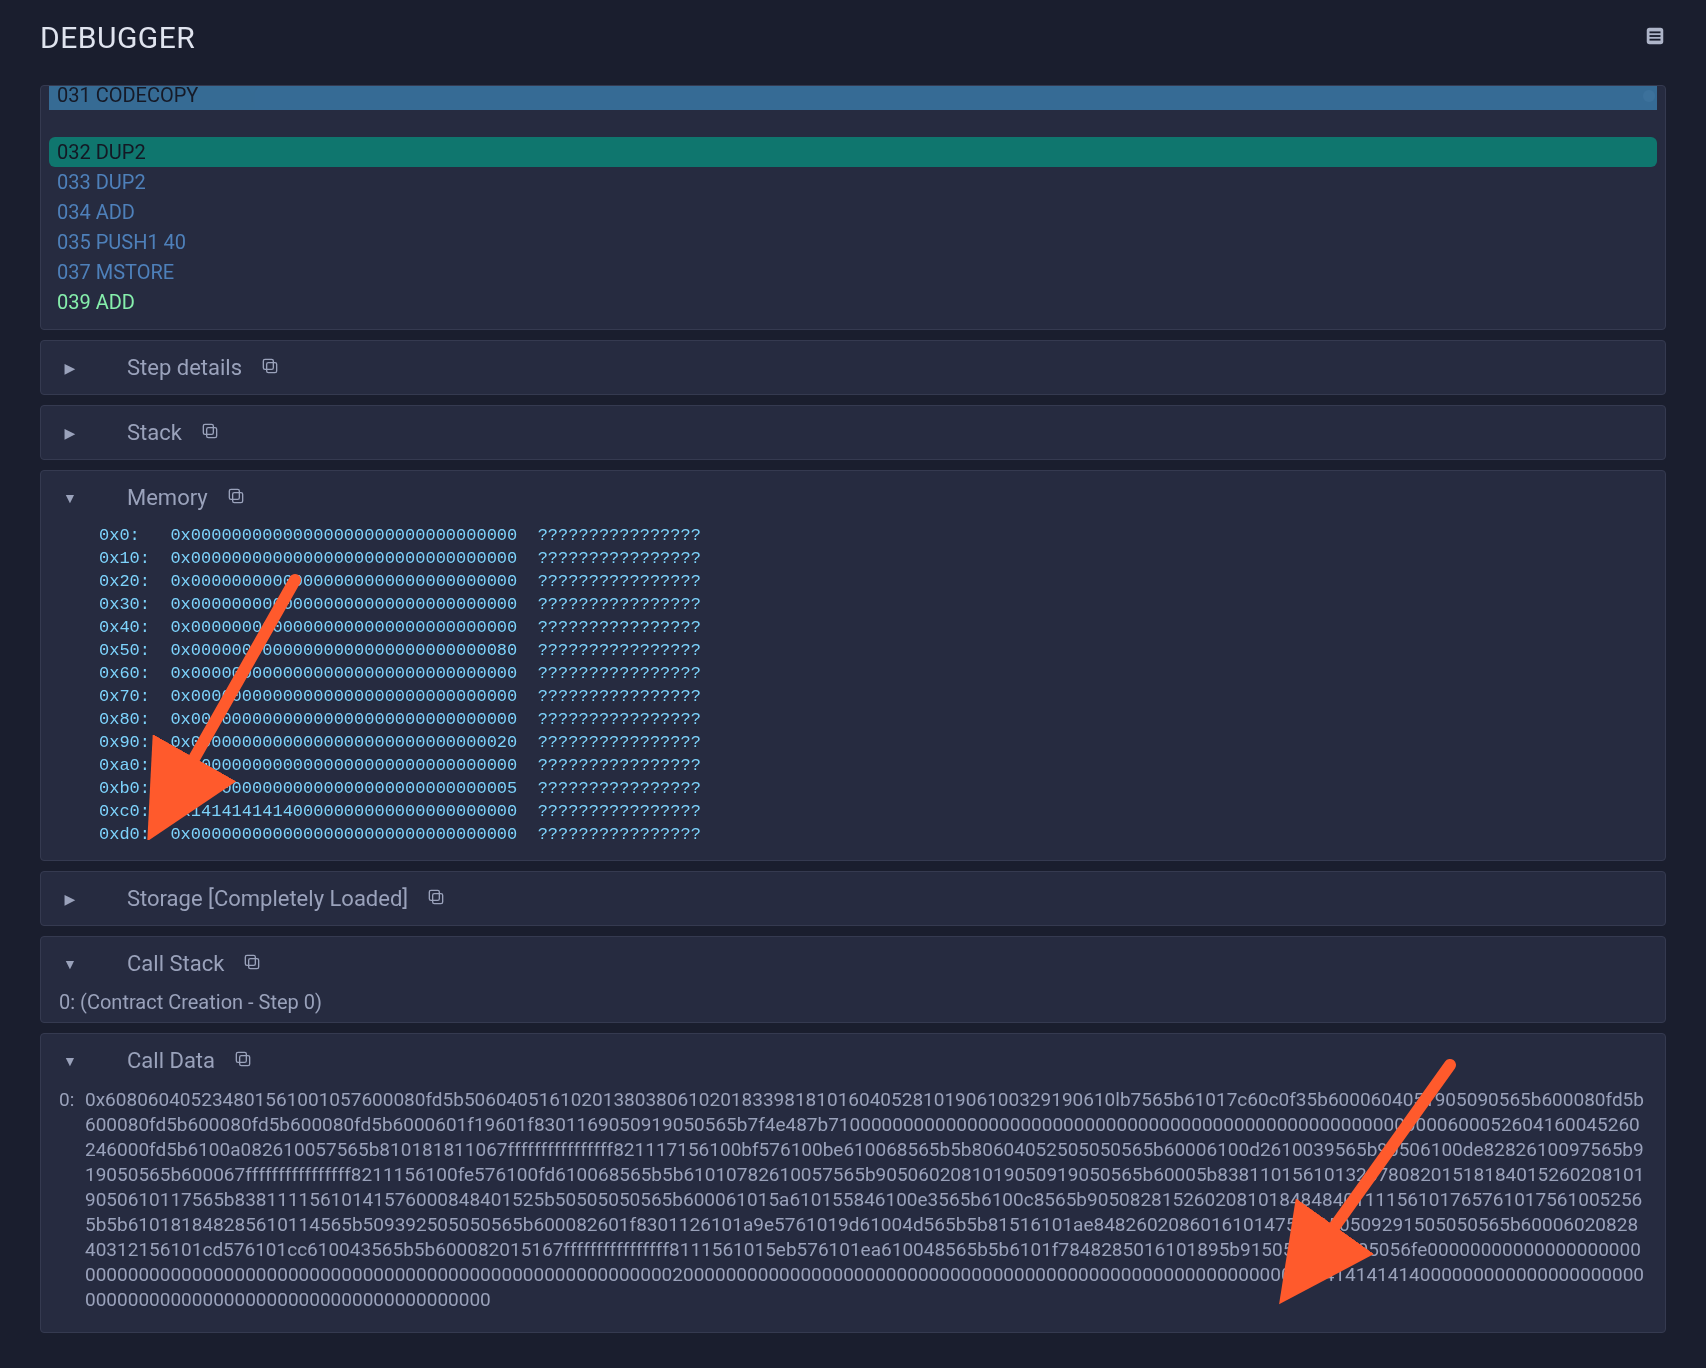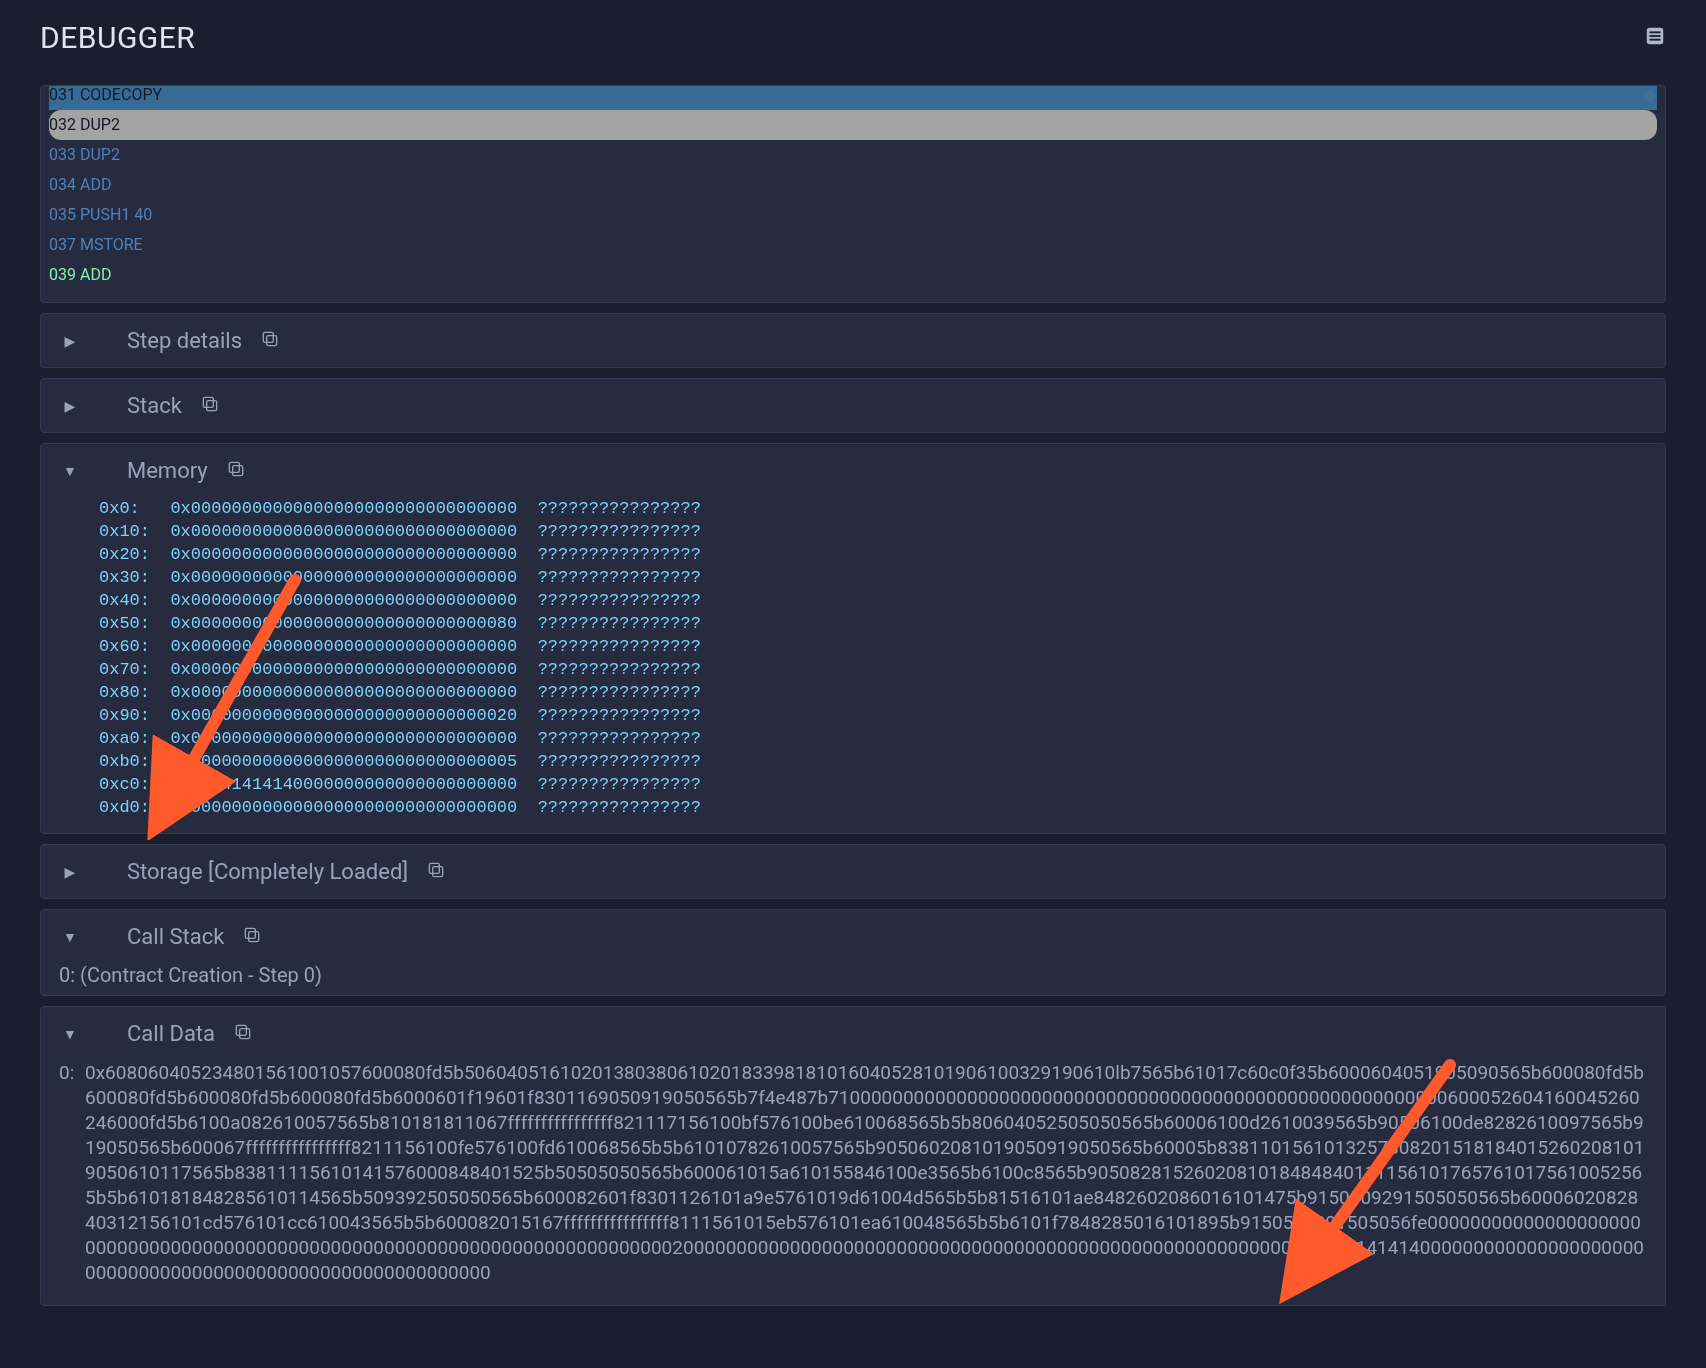--- a/index.html
+++ b/index.html
@@ -37,35 +37,36 @@
     background: #262b40;
     border-radius: 4px;
     margin-bottom: 10px;
   }
   .opcodes {
     position: relative;
     padding: 6px 8px 12px 8px;
     overflow: hidden;
   }
   .op-row {
-    font-size: 16px;
+    font-size: 20px;
     line-height: 30px;
     color: #4e80ba;
-    padding: 0 0;
+    padding: 0 8px;
   }
   .op-row.faded-top {
     background: #3a77a4;
     color: #141824;
     opacity: 0.85;
     margin-top: -12px;
   }
   .op-row.current {
-    background: #a3a3a3;
+    background: #0f766e;
     color: #141824;
-    border-radius: 12px;
+    border-radius: 6px;
+    margin-top: 27px;
   }
   .op-row.later {
     color: #86efac;
   }
   .scroll-dot {
     position: absolute;
     right: 10px;
     top: 4px;
     width: 12px;
     height: 12px;

